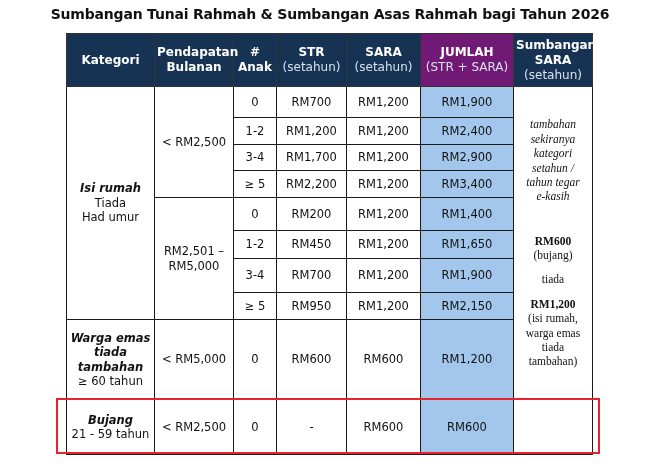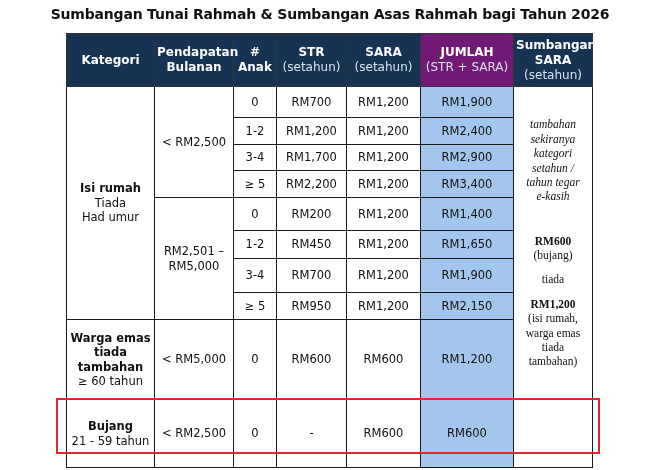--- a/index.html
+++ b/index.html
@@ -9,21 +9,21 @@
              font-size:14px; font-weight:bold; color:#111; letter-spacing:-0.2px; }
     table.main { position:absolute; left:66px; top:33px; border-collapse:collapse;
                  table-layout:fixed; width:526px; }
     table.main td, table.main th { border:1px solid #1a1a1a; text-align:center;
         vertical-align:middle; padding:0 2px; font-size:11.5px; line-height:1.25; }
     table.main th { background:#163354; color:#ffffff; font-weight:bold; height:52px;
         font-size:12px; border-color:#333; }
     table.main th .sub { font-weight:normal; display:block; color:#d8e2ee; }
     table.main th.jumlah-h { background:#701a75; }
     td.jumlah { background:#a3c7ec; font-weight:normal; }
-    td.cat b { display:block; }
+    td.cat b { display:block;font-style:italic; }
     td.note { font-size:11px; line-height:1.35; vertical-align:top; padding-top:18px;font-family:Liberation Serif, serif; }
     td.note i { display:block; }
     td.note .strong { font-weight:bold; display:block; }
     .gap { display:block; height:10px; }
     .highlight { position:absolute; left:56px; top:398px; width:544px; height:56px;
                  border:2px solid #e8232c; box-sizing:border-box; pointer-events:none; }
   </style>
 </head>
 <body>
 
@@ -140,21 +140,21 @@
         <b>tambahan</b>
         <span style="display:block">≥ 60 tahun</span>
       </td>
       <td>&lt; RM5,000</td>
       <td>0</td>
       <td>RM600</td>
       <td>RM600</td>
       <td class="jumlah">RM1,200</td>
     </tr>
 
-    <tr style="height:68px">
+    <tr style="height:55px">
       <td class="cat">
         <b>Bujang</b>
         <span style="display:block">21 - 59 tahun</span>
       </td>
       <td>&lt; RM2,500</td>
       <td>0</td>
       <td>-</td>
       <td>RM600</td>
       <td class="jumlah">RM600</td>
       <td></td>

